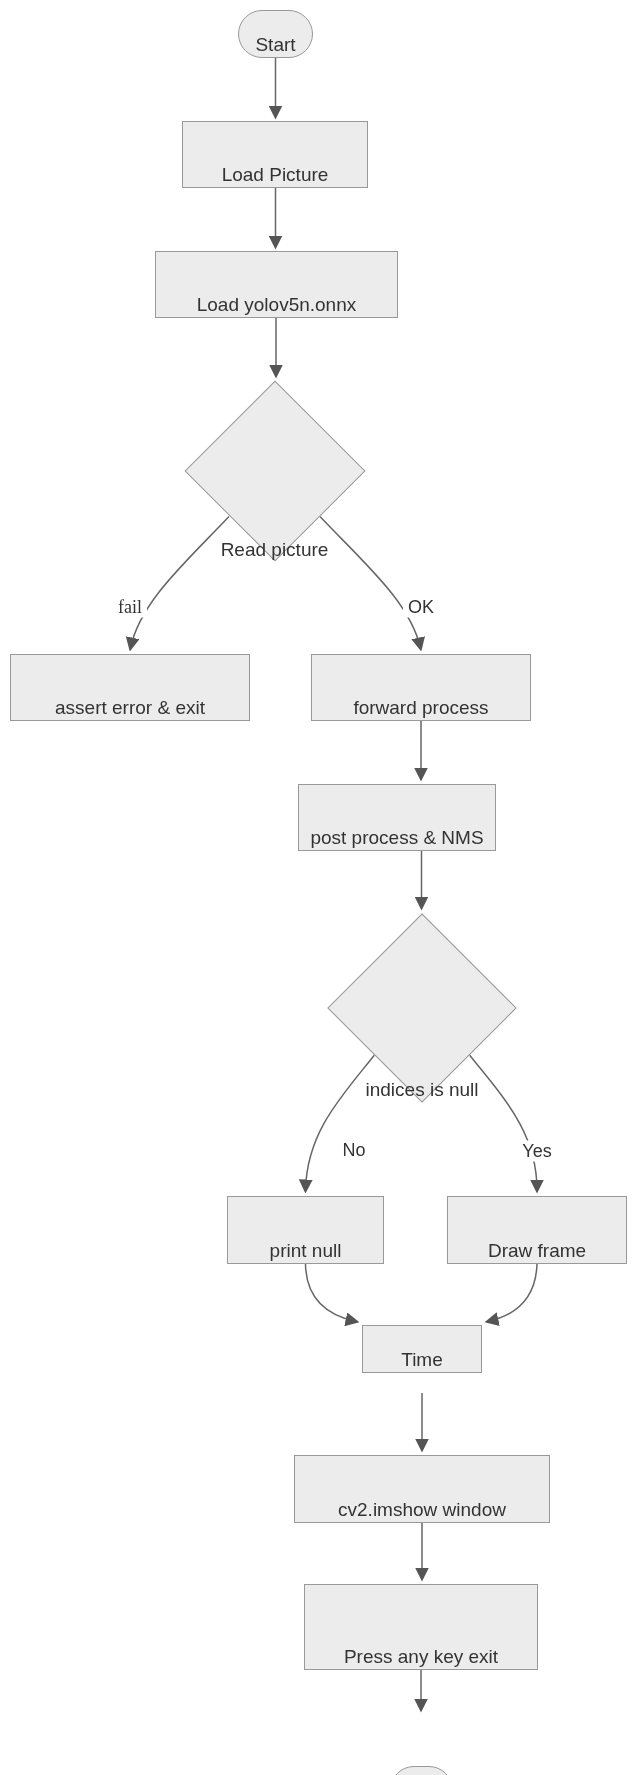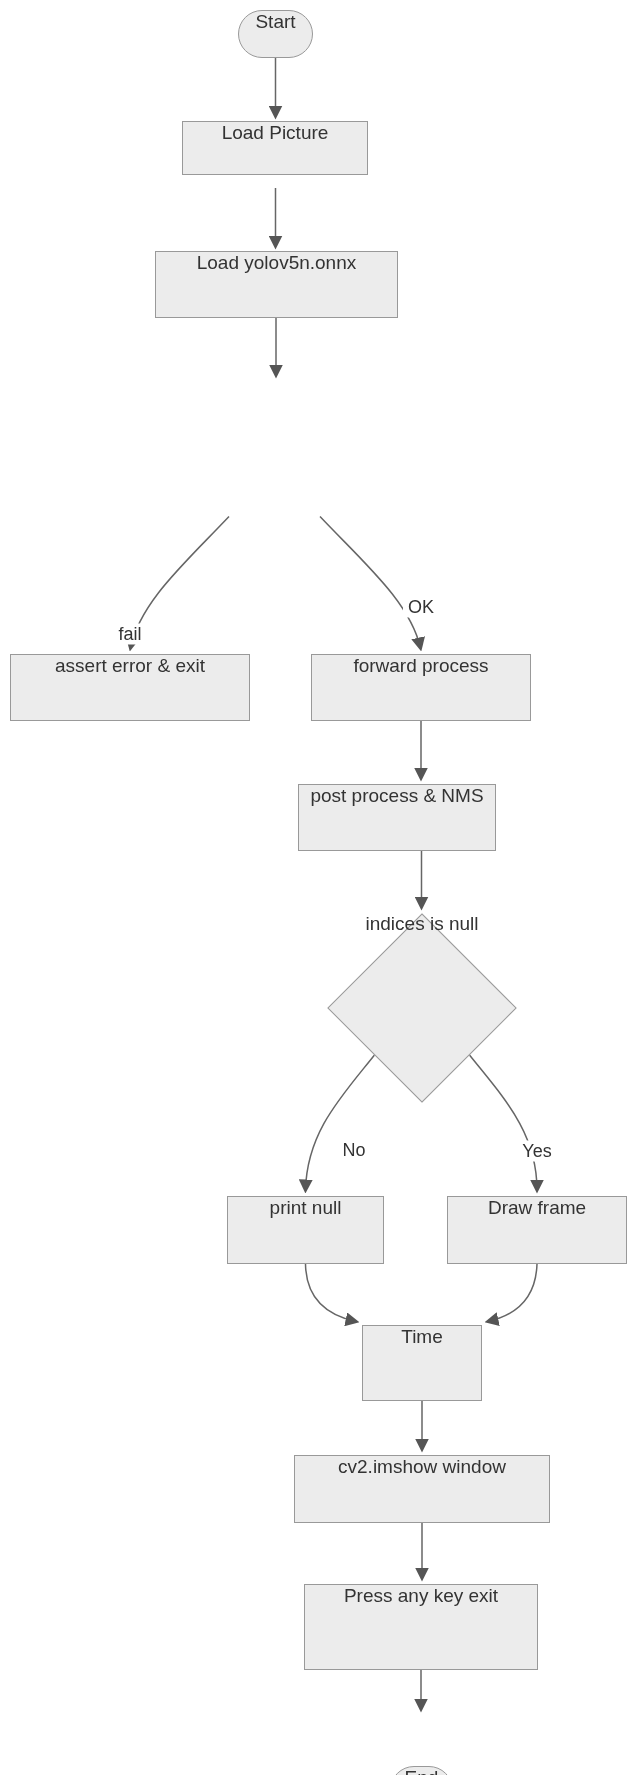--- a/index.html
+++ b/index.html
@@ -2,21 +2,21 @@
 <html><head>
 <meta charset="utf-8">
 <style>
   html,body{margin:0;padding:0;background:#ffffff;}
   .canvas{
     position:relative;width:636px;height:1775px;background:#ffffff;
     font-family:"Liberation Sans","DejaVu Sans",sans-serif;overflow:hidden;
   }
   .edges{position:absolute;left:0;top:0;width:636px;height:1775px;}
   .node{
-    position:absolute;display:flex;align-items:flex-start;justify-content:center;
+    position:absolute;display:flex;align-items:flex-end;justify-content:center;
     background:#ececec;border:1px solid #999999;box-sizing:border-box;
     color:#333333;font-size:19px;text-align:center;line-height:1.2;
   }
   .stadium{border-radius:24px;}
   .diamond{background:none;border:none;}
   .diamond .shape{
     position:absolute;left:50%;top:50%;
     transform:translate(-50%,-50%) rotate(45deg);
     background:#ececec;border:1px solid #999999;box-sizing:border-box;
   }
@@ -52,28 +52,32 @@
       <path d="M422,1393 L422,1449" marker-end="url(#arrow)"></path>
       <path d="M422,1523 L422,1578" marker-end="url(#arrow)"></path>
       <path d="M421,1653 L421,1709" marker-end="url(#arrow)"></path>
     </g>
   </svg>
 
   <div class="node stadium" style="left:238px;top:10px;width:75px;height:48px;">
     <span class="lbl">Start</span>
   </div>
 
-  <div class="node" style="left:182px;top:121px;width:186px;height:54px;">
+  <div class="node" style="left:182px;top:121px;width:186px;height:67px;">
     <span class="lbl">Load Picture</span>
   </div>
 
   <div class="node" style="left:155px;top:251px;width:243px;height:67px;">
     <span class="lbl">Load yolov5n.onnx</span>
   </div>
 
+  <div class="node diamond" style="left:184px;top:380px;width:181px;height:182px;">
+    <span class="shape" style="width:128px;height:128px;"></span>
+    <span class="lbl">Read picture</span>
+  </div>
 
   <div class="node" style="left:10px;top:654px;width:240px;height:67px;">
     <span class="lbl">assert error &amp; exit</span>
   </div>
 
   <div class="node" style="left:311px;top:654px;width:220px;height:67px;">
     <span class="lbl">forward process</span>
   </div>
 
   <div class="node" style="left:298px;top:784px;width:198px;height:67px;">
@@ -86,34 +90,34 @@
   </div>
 
   <div class="node" style="left:227px;top:1196px;width:157px;height:68px;">
     <span class="lbl">print null</span>
   </div>
 
   <div class="node" style="left:447px;top:1196px;width:180px;height:68px;">
     <span class="lbl">Draw frame</span>
   </div>
 
-  <div class="node" style="left:362px;top:1325px;width:120px;height:76px;">
+  <div class="node" style="left:362px;top:1325px;width:120px;height:48px;">
     <span class="lbl">Time</span>
   </div>
 
   <div class="node" style="left:294px;top:1455px;width:256px;height:68px;">
     <span class="lbl">cv2.imshow window</span>
   </div>
 
   <div class="node" style="left:304px;top:1584px;width:234px;height:86px;">
     <span class="lbl">Press any key exit</span>
   </div>
 
   <div class="node stadium" style="left:390px;top:1766px;width:63px;height:48px;">
     <span class="lbl">End</span>
   </div>
 
-  <div class="edge-label" style="left:130px;top:634px;">fail</div>
+  <div class="edge-label" style="left:130px;top:607px;font-family:Liberation Serif, serif;">fail</div>
   <div class="edge-label" style="left:421px;top:607px;">OK</div>
   <div class="edge-label" style="left:306px;top:1150px;margin-left:48px;">No</div>
   <div class="edge-label" style="left:537px;top:1151px;">Yes</div>
 
 </div>
 
 </body></html>

